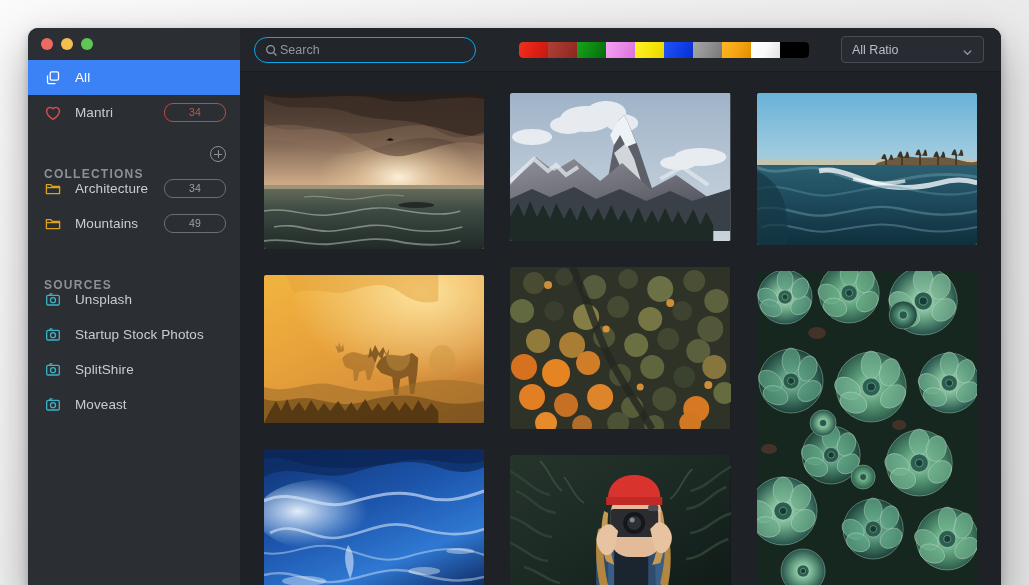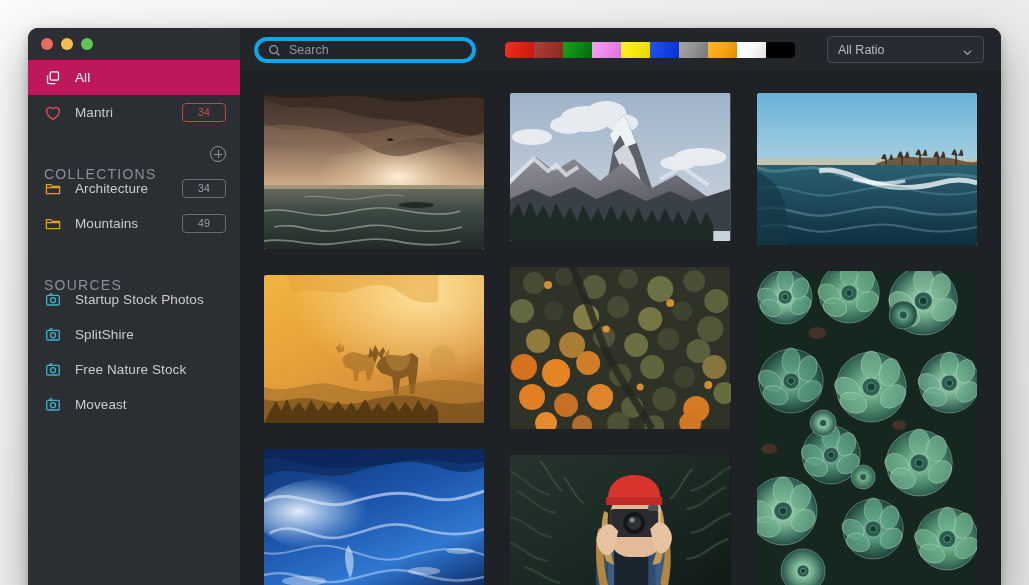--- a/index.html
+++ b/index.html
@@ -50,56 +50,56 @@
 
   .nav-row {
     height: 35px;
     display: flex;
     align-items: center;
     padding: 0 14px 0 16px;
     gap: 13px;
     cursor: default;
     position: relative;
   }
-  .nav-row.active { background: #be185d; }
+  .nav-row.active { background: #3b82f6; }
   .nav-row .label {
     font-size: 13.5px;
     color: #c9ccd1;
     letter-spacing: 0.1px;
     flex: 1;
     white-space: nowrap;
   }
   .nav-row.active .label { color: #ffffff; }
 
   .ico { width: 18px; height: 18px; flex: 0 0 18px; display: block; }
 
   .badge {
     font-size: 10.5px;
     line-height: 1;
-    padding: 3px 15px 4px;
-    border-radius: 4px;
+    padding: 3px 24px 4px;
+    border-radius: 9px;
     border: 1px solid #6a6f77;
     color: #9aa0a8;
     letter-spacing: 0.2px;
   }
   .badge.likes { border-color: #c4483f; color: #c9544a; }
 
   .section-head {
     height: 34px;
     display: flex;
     align-items: center;
     padding: 0 14px 0 16px;
     margin-top: 7px;
   }
   .section-head .title {
-    font-size: 14px;
+    font-size: 12px;
     letter-spacing: 1.25px;
     color: #8b9199;
     flex: 1;
-    font-weight: 400;
+    font-weight: 700;
     margin-top: 40px;
   }
   .plus-btn {
     width: 16px; height: 16px;
     border-radius: 50%;
     border: 1px solid #8b9199;
     position: relative;
     cursor: pointer;
   }
   .plus-btn::before, .plus-btn::after {
@@ -125,43 +125,43 @@
     background: #22262b;
     border-bottom: 1px solid #1a1d21;
     display: flex;
     align-items: center;
     padding: 0 17px 0 14px;
     gap: 14px;
   }
   .search-box {
     width: 222px;
     height: 26px;
-    border: 4px solid #0ea5e9;
+    border: 1px solid #0ea5e9;
     border-radius: 13px;
     display: flex;
     align-items: center;
     padding: 0 10px;
-    gap: 8px;
+    gap: 2px;
     background: transparent;
   }
   .search-box .ph {
     font-size: 12.5px;
     color: #9096a0;
   }
   .swatches {
     display: flex;
     border-radius: 4px;
     overflow: hidden;
     height: 16px;
     margin-left: auto;
   }
   .sw { width: 29px; height: 16px; display: block; }
 
   .ratio-select {
-    width: 157px;
+    width: 143px;
     height: 27px;
     margin-left: 18px;
     border: 1px solid #474c54;
     border-radius: 4px;
     display: flex;
     align-items: center;
     padding: 0 10px;
     background: #282c32;
     justify-content: center;
   }
@@ -256,60 +256,60 @@
             </svg>
         </span>
         <span class="label">Mountains</span>
         <span class="badge">49</span>
       </div>
 
       <div class="section-head">
         <span class="title">SOURCES</span>
       </div>
 
-
       <div class="nav-row">
         <span class="ico">
           <svg viewBox="0 0 18 18">
               <g fill="none" stroke="#3eb3c8" stroke-width="1.3">
                 <rect x="2.7" y="4.4" width="12.6" height="9.6" rx="1.3"></rect>
                 <circle cx="9" cy="9.2" r="2.5"></circle>
                 <path d="M5.4 4.4l.9-1.5h2.2"></path>
               </g>
             </svg>
         </span>
-        <span class="label">Startup Stock Photos</span>
-      </div>
-
+        <span class="label">Unsplash</span>
+      </div>
 
       <div class="nav-row">
         <span class="ico">
           <svg viewBox="0 0 18 18">
               <g fill="none" stroke="#3eb3c8" stroke-width="1.3">
                 <rect x="2.7" y="4.4" width="12.6" height="9.6" rx="1.3"></rect>
                 <circle cx="9" cy="9.2" r="2.5"></circle>
                 <path d="M5.4 4.4l.9-1.5h2.2"></path>
               </g>
             </svg>
         </span>
-        <span class="label">SplitShire</span>
-      </div>
+        <span class="label">Startup Stock Photos</span>
+      </div>
+
 
       <div class="nav-row">
         <span class="ico">
           <svg viewBox="0 0 18 18">
               <g fill="none" stroke="#3eb3c8" stroke-width="1.3">
                 <rect x="2.7" y="4.4" width="12.6" height="9.6" rx="1.3"></rect>
                 <circle cx="9" cy="9.2" r="2.5"></circle>
                 <path d="M5.4 4.4l.9-1.5h2.2"></path>
               </g>
             </svg>
         </span>
-        <span class="label">Free Nature Stock</span>
-      </div>
+        <span class="label">SplitShire</span>
+      </div>
+
 
 
 
       <div class="nav-row">
         <span class="ico">
           <svg viewBox="0 0 18 18">
               <g fill="none" stroke="#3eb3c8" stroke-width="1.3">
                 <rect x="2.7" y="4.4" width="12.6" height="9.6" rx="1.3"></rect>
                 <circle cx="9" cy="9.2" r="2.5"></circle>
                 <path d="M5.4 4.4l.9-1.5h2.2"></path>

